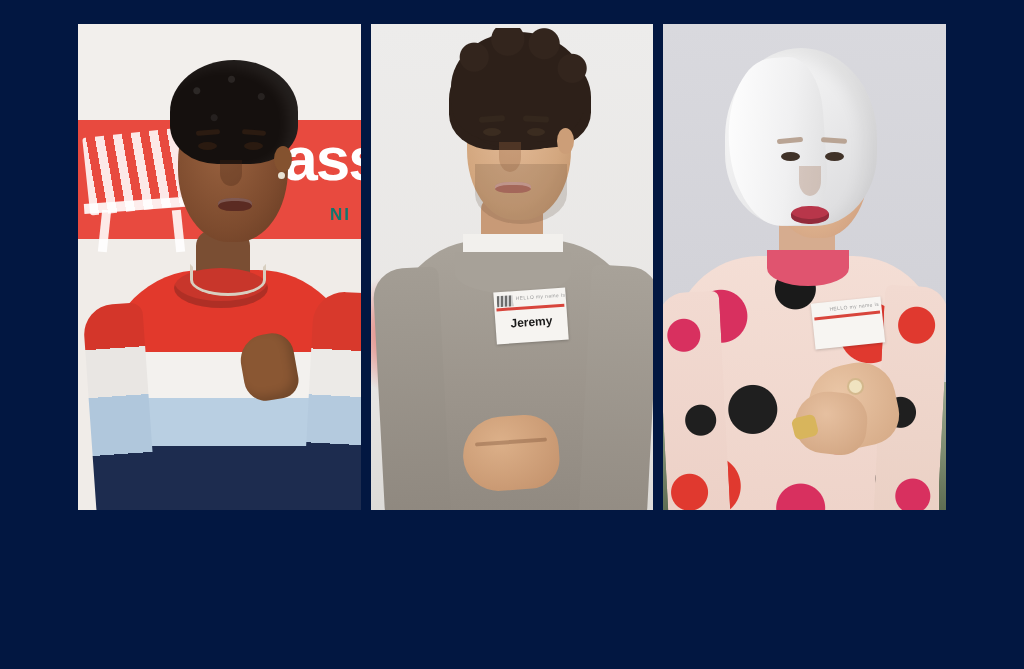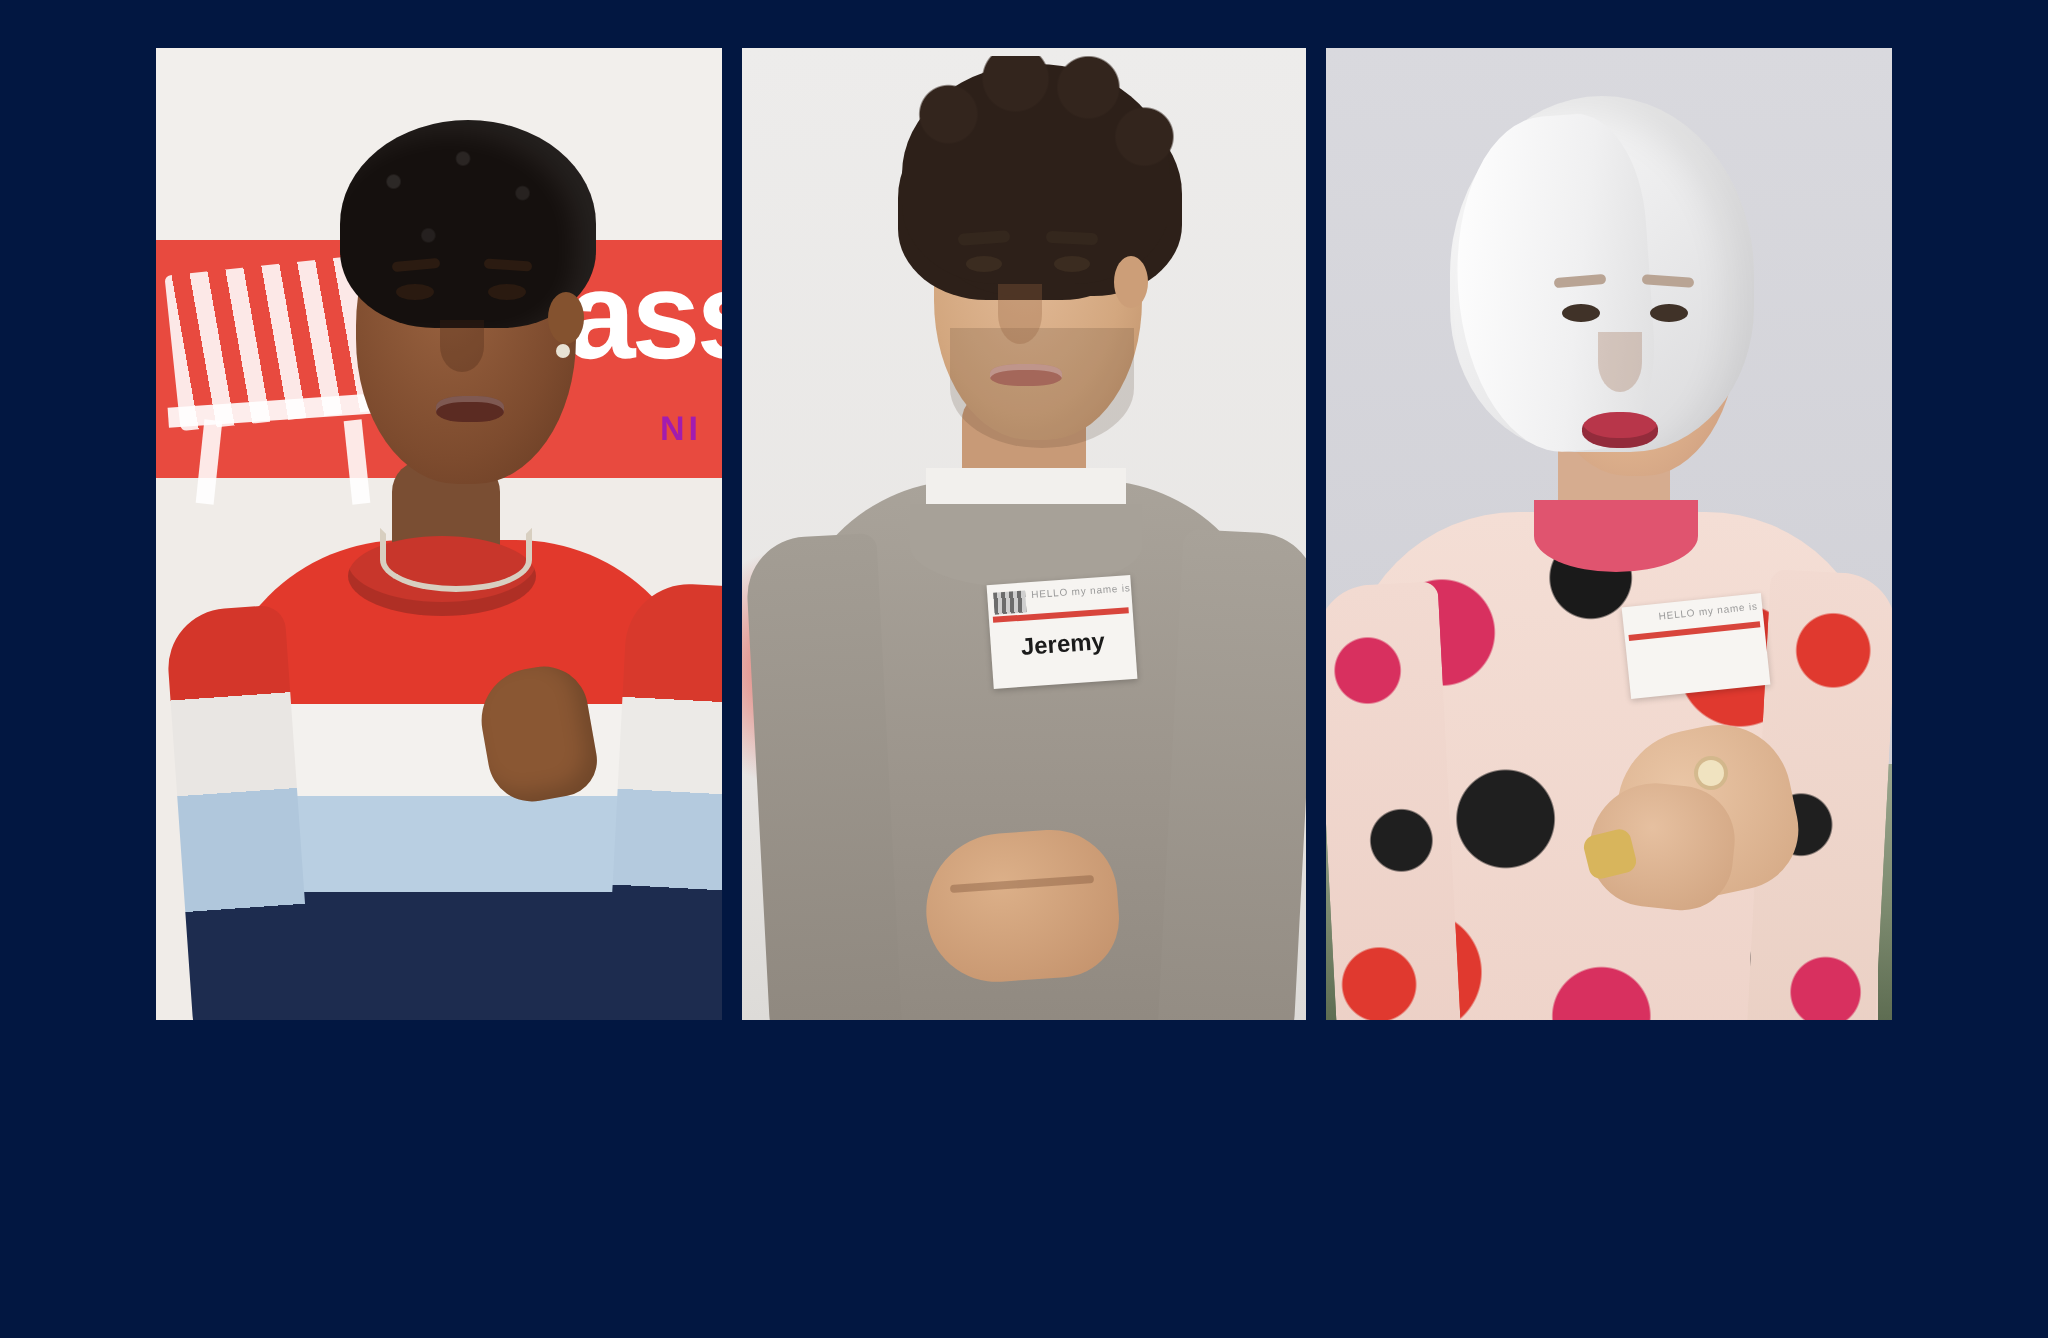--- a/index.html
+++ b/index.html
@@ -82,21 +82,21 @@
     left: 190px; top: 104px;
     font: 700 62px/62px "Liberation Sans", sans-serif;
     color: #fff;
     letter-spacing: -2px;
     white-space: nowrap;
   }
   .p1-logo-sub {
     position: absolute;
     left: 252px; top: 182px;
     font: 700 17px/17px "Liberation Sans", sans-serif;
-    color: #a21caf;
+    color: #0f766e;
     letter-spacing: 2px;
     white-space: nowrap;
   }
   
   .p1-torso {
     position: absolute;
     left: 28px; top: 246px;
     width: 248px; height: 260px;
     border-radius: 96px 96px 12px 12px;
     background:

